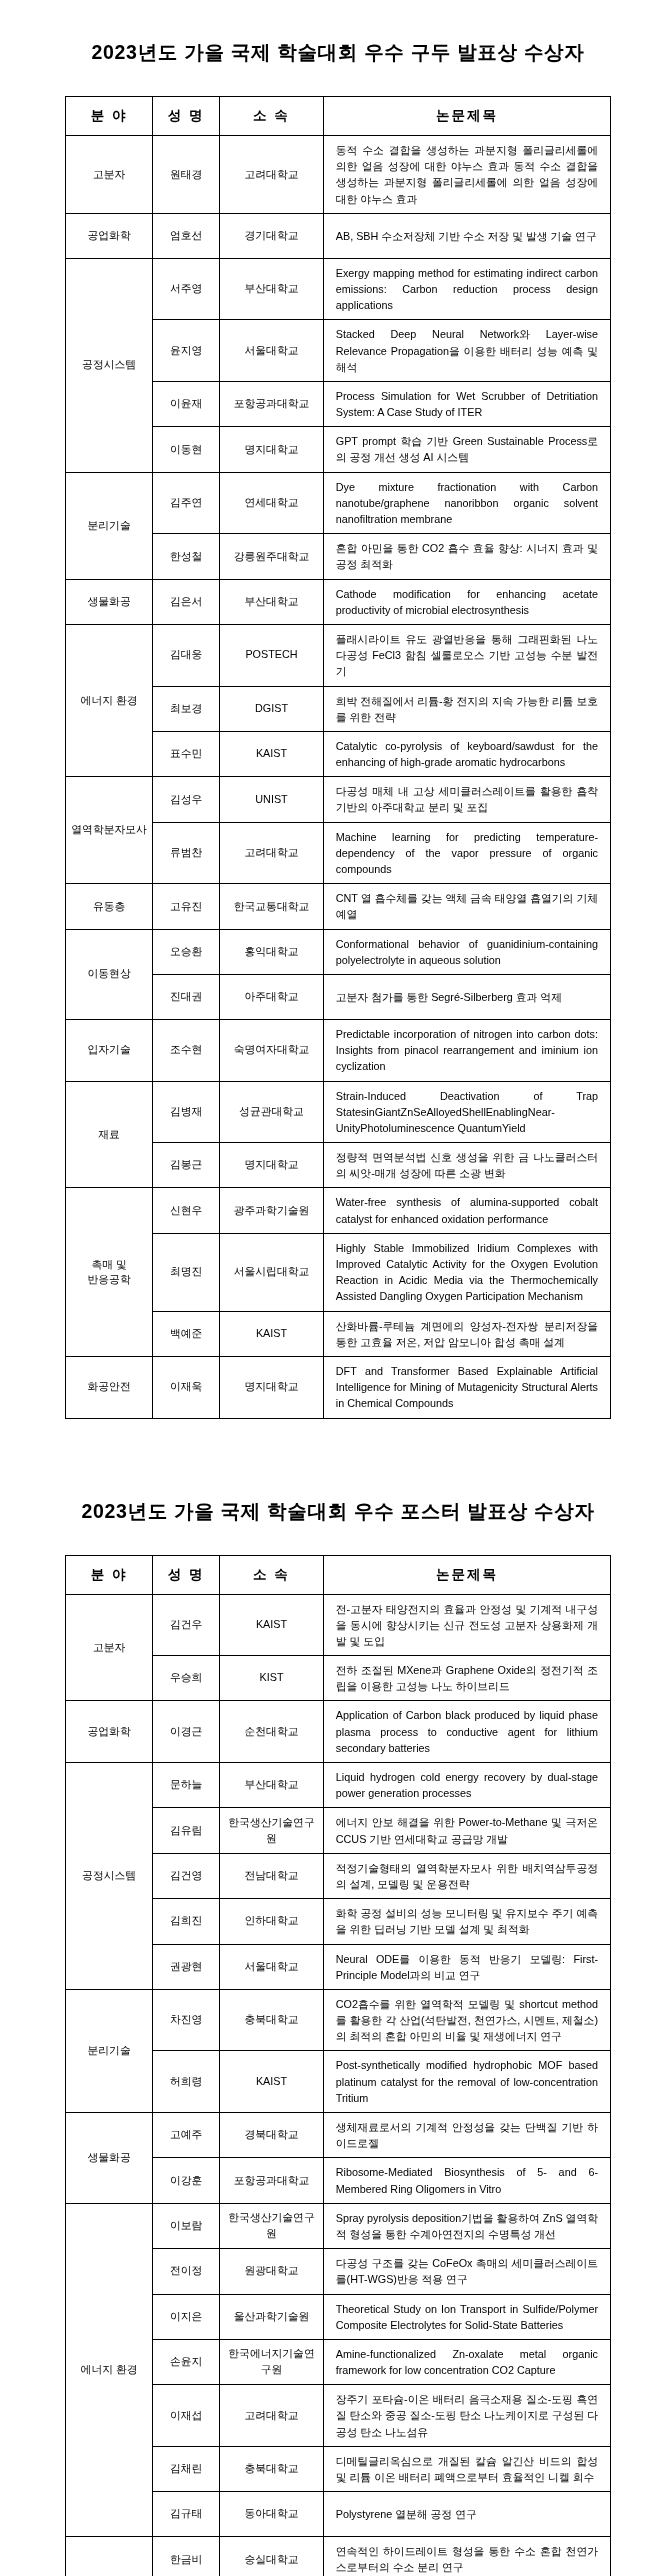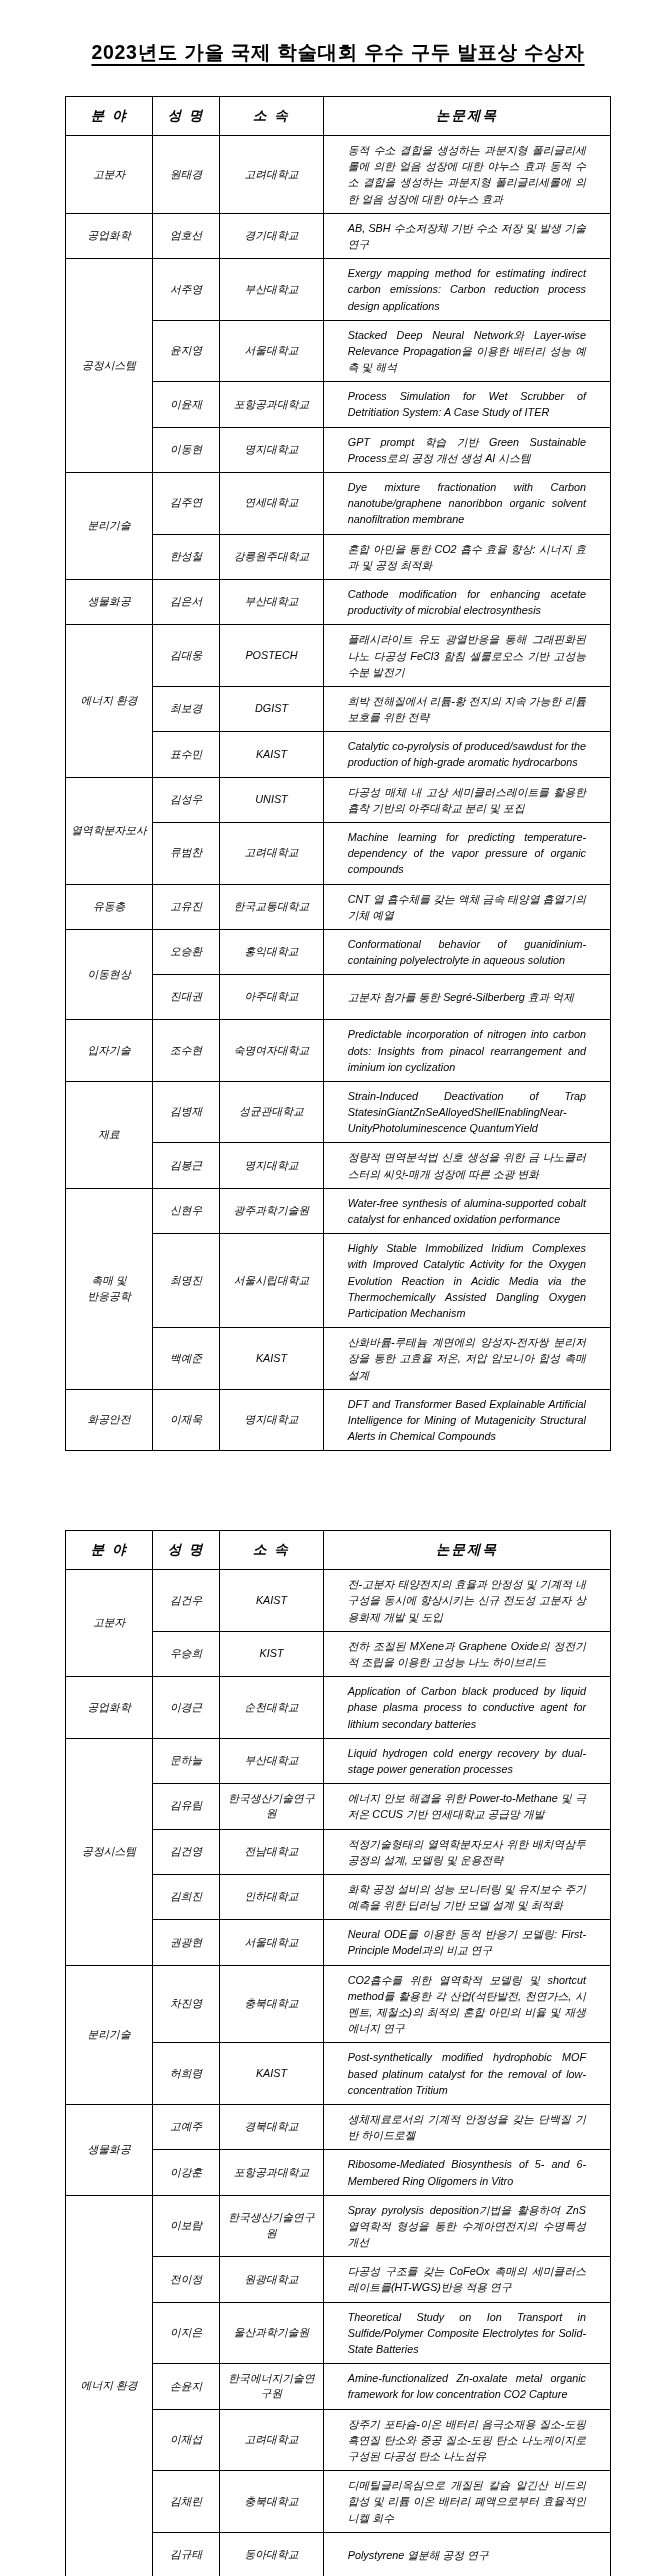--- a/index.html
+++ b/index.html
@@ -17,31 +17,29 @@
   }
   .award-section + .award-section {
     margin-top: 79px;
   }
   .doc-title {
     margin: 0 0 30px 0;
     font-size: 19.5px;
     font-weight: 700;
     letter-spacing: 0.7px;
     text-align: center;
-    text-decoration: underline;
     text-decoration-thickness: 2px;
     text-underline-offset: 4.7px;
     white-space: nowrap;
   }
   table.awards {
     width: 100%;
     border-collapse: collapse;
     table-layout: fixed;
     border: 1.3px solid #000000;
-    font-style: italic;
   }
   table.awards th,
   table.awards td {
     border: 0.7px solid #000000;
     vertical-align: middle;
   }
   table.awards th {
     font-size: 13.5px;
     font-weight: 700;
     letter-spacing: 2px;
@@ -54,21 +52,21 @@
     text-align: center;
     font-size: 10.8px;
     line-height: 1.45;
     padding: 4px 3.4px;
     word-break: keep-all;
   }
   td.affiliation-cell { word-break: break-all; }
   td.title-cell {
     font-size: 10.8px;
     line-height: 1.5;
-    padding: 6px 24px;
+    padding: 6px 12px;
   }
   td.title-cell .tinner {
     min-height: 32px;
     display: flex;
     flex-direction: column;
     justify-content: center;
     text-align: justify;
     word-break: break-word;
   }
   col.c-field { width: 16%; }
@@ -179,21 +177,21 @@
             <td class="name-cell">최보경</td>
             <td class="affiliation-cell">DGIST</td>
             <td class="title-cell">
               <div class="tinner">희박 전해질에서 리튬-황 전지의 지속 가능한 리튬 보호를 위한 전략</div>
             </td>
           </tr>
           <tr>
             <td class="name-cell">표수민</td>
             <td class="affiliation-cell">KAIST</td>
             <td class="title-cell">
-              <div class="tinner">Catalytic co-pyrolysis of produced/sawdust for the production of high-grade aromatic hydrocarbons</div>
+              <div class="tinner">Catalytic co-pyrolysis of keyboard/sawdust for the enhancing of high-grade aromatic hydrocarbons</div>
             </td>
           </tr>
           <tr>
             <td class="field-cell" rowspan="2">열역학분자모사</td>
             <td class="name-cell">김성우</td>
             <td class="affiliation-cell">UNIST</td>
             <td class="title-cell">
               <div class="tinner">다공성 매체 내 고상 세미클러스레이트를 활용한 흡착 기반의 아주대학교 분리 및 포집</div>
             </td>
           </tr>
@@ -278,20 +276,21 @@
             <td class="affiliation-cell">명지대학교</td>
             <td class="title-cell">
               <div class="tinner">DFT and Transformer Based Explainable Artificial Intelligence for Mining of Mutagenicity Structural Alerts in Chemical Compounds</div>
             </td>
           </tr>
         </tbody>
     </table>
   </section>
 
   <section class="award-section">
+    <h1 class="doc-title">2023년도 가을 국제 학술대회 우수 포스터 발표상 수상자</h1>
     <table class="awards">
       <colgroup>
         <col class="c-field">
           <col class="c-name">
           <col class="c-affil">
           <col class="c-title">
       </colgroup>
       <thead>
         <tr>
           <th>분 야</th>

